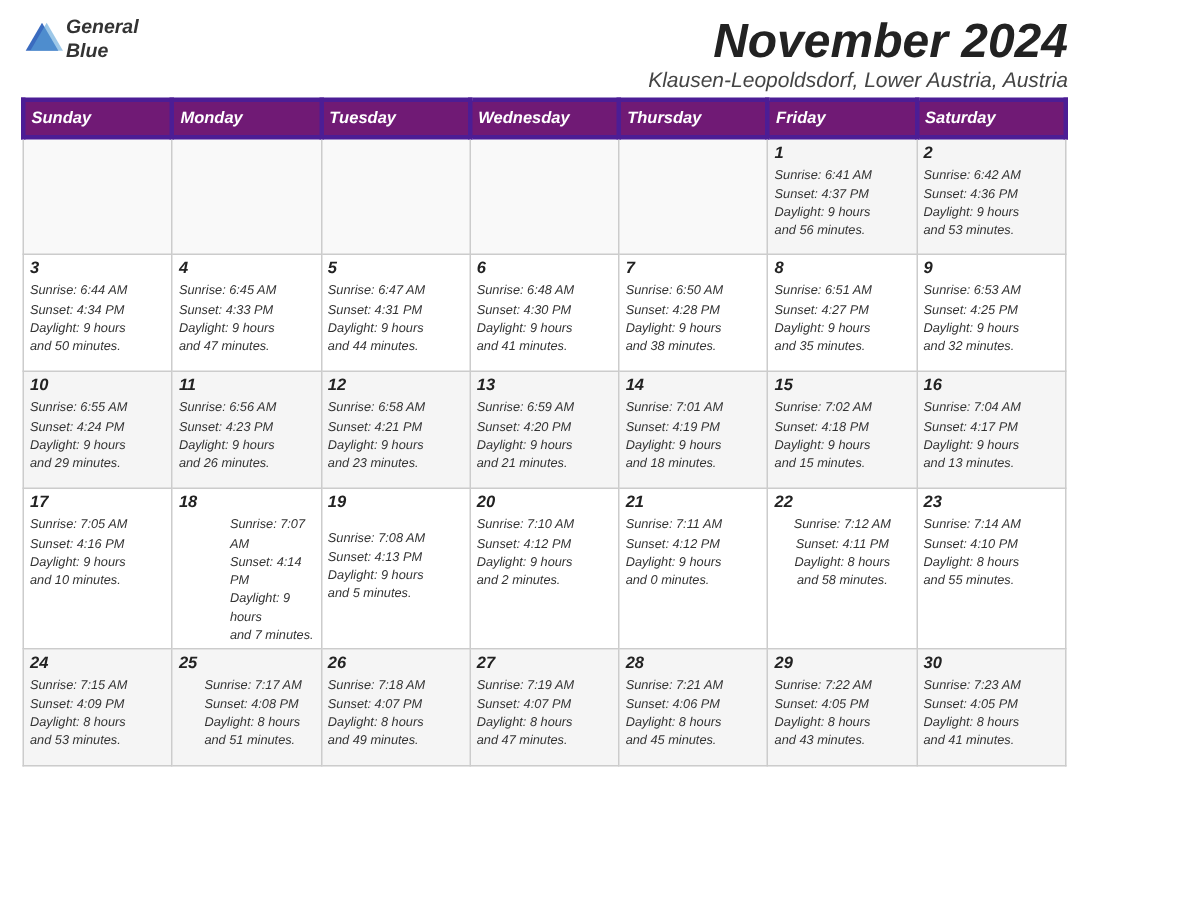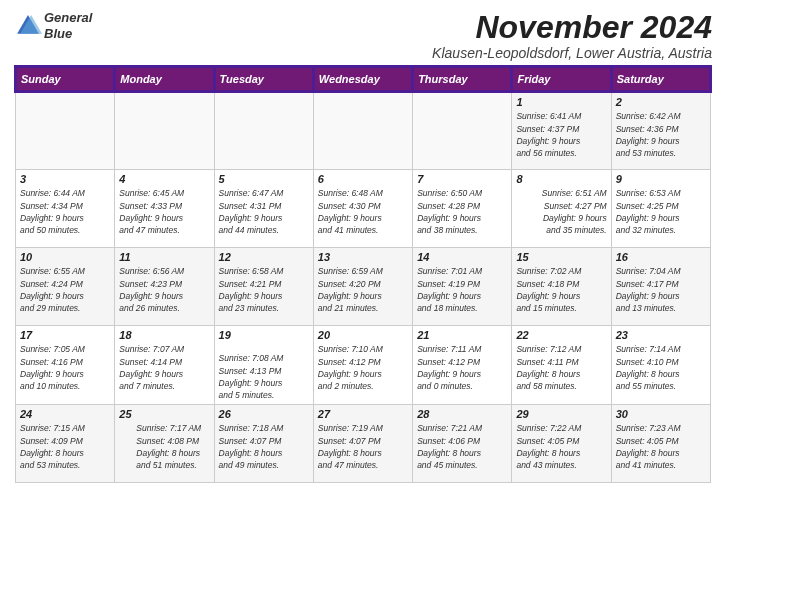--- a/index.html
+++ b/index.html
@@ -180,21 +180,21 @@
           </td>
           <td>
             <span class="day-num">7</span>
             <div class="day-info" style="white-space: pre-line;">Sunrise: 6:50 AM
 Sunset: 4:28 PM
 Daylight: 9 hours
 and 38 minutes.</div>
           </td>
           <td>
             <span class="day-num">8</span>
-            <div class="day-info" style="white-space: pre-line; text-align: right;">Sunrise: 6:51 AM
+            <div class="day-info" style="white-space: pre-line;">Sunrise: 6:51 AM
 Sunset: 4:27 PM
 Daylight: 9 hours
 and 35 minutes.</div>
           </td>
           <td>
             <span class="day-num">9</span>
             <div class="day-info" style="white-space: pre-line;">Sunrise: 6:53 AM
 Sunset: 4:25 PM
 Daylight: 9 hours
 and 32 minutes.</div>
@@ -254,21 +254,21 @@
         <tr>
           <td>
             <span class="day-num">17</span>
             <div class="day-info" style="white-space: pre-line;">Sunrise: 7:05 AM
 Sunset: 4:16 PM
 Daylight: 9 hours
 and 10 minutes.</div>
           </td>
           <td>
             <span class="day-num">18</span>
-            <div class="day-info" style="white-space: pre-line;">Sunrise: 7:07 AM
+            <div class="day-info" style="white-space: pre-line; margin-left: 34px;">Sunrise: 7:07 AM
 Sunset: 4:14 PM
 Daylight: 9 hours
 and 7 minutes.</div>
           </td>
           <td>
             <span class="day-num">19</span>
             <div class="day-info" style="white-space: pre-line; margin-top: 11px;">Sunrise: 7:08 AM
 Sunset: 4:13 PM
 Daylight: 9 hours
 and 5 minutes.</div>
@@ -282,21 +282,21 @@
           </td>
           <td>
             <span class="day-num">21</span>
             <div class="day-info" style="white-space: pre-line;">Sunrise: 7:11 AM
 Sunset: 4:12 PM
 Daylight: 9 hours
 and 0 minutes.</div>
           </td>
           <td>
             <span class="day-num">22</span>
-            <div class="day-info" style="white-space: pre-line;">Sunrise: 7:12 AM
+            <div class="day-info" style="white-space: pre-line; text-align: center;">Sunrise: 7:12 AM
 Sunset: 4:11 PM
 Daylight: 8 hours
 and 58 minutes.</div>
           </td>
           <td>
             <span class="day-num">23</span>
             <div class="day-info" style="white-space: pre-line;">Sunrise: 7:14 AM
 Sunset: 4:10 PM
 Daylight: 8 hours
 and 55 minutes.</div>

